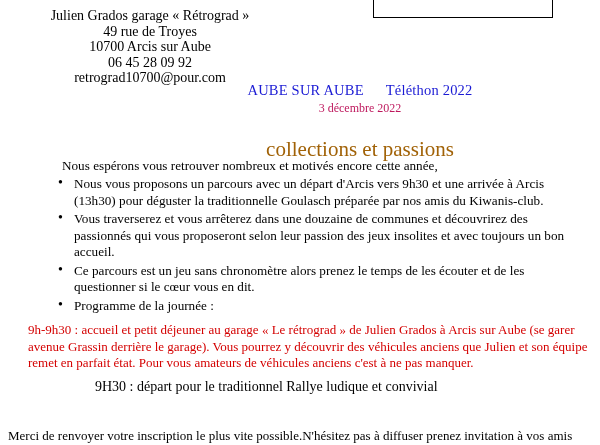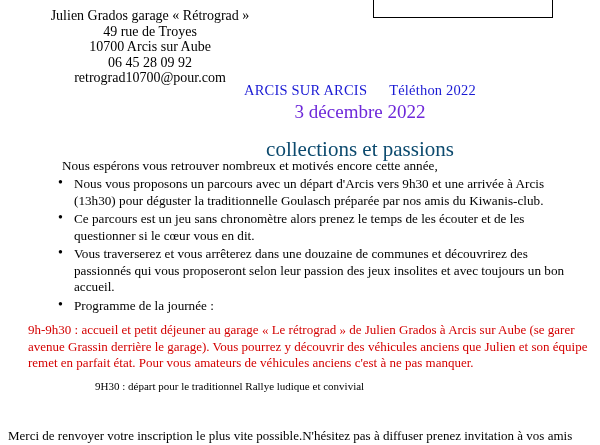--- a/index.html
+++ b/index.html
@@ -59,28 +59,28 @@
     color: #1a1ad4;
     font-size: 14.5px;
     letter-spacing: 0.2px;
     white-space: nowrap;
   }
   .hdr-line1 .gap {
     display: inline-block;
     width: 22px;
   }
   .hdr-line2 {
-    color: #6d28d9;
-    font-size: 19px;
+    color: #be185d;
+    font-size: 12px;
     margin-top: 2px;
   }
   .hdr-line3 {
-    color: #0c4a6e;
+    color: #a16207;
     font-size: 21px;
-    margin-top: 14px;
+    margin-top: 21px;
   }
 
   
   .intro {
     position: absolute;
     left: 62px;
     top: 158px;
     width: 500px;
     font-size: 13.2px;
     line-height: 16px;
@@ -121,21 +121,21 @@
     line-height: 16.5px;
     text-align: left;
     margin-left: 16px;
   }
 
   .sched {
     position: absolute;
     left: 95px;
     top: 378px;
     width: 460px;
-    font-size: 11px;
+    font-size: 14px;
     line-height: 17px;
     text-align: left;
   }
 
   .footer {
     position: absolute;
     left: 8px;
     top: 428px;
     width: 585px;
     font-size: 13px;
@@ -153,32 +153,32 @@
   <div class="sender">
     <div>Julien Grados garage « Rétrograd »</div>
     <div>49 rue de Troyes</div>
     <div>10700 Arcis sur Aube</div>
     <div>06 45 28 09 92</div>
     <div>retrograd10700@pour.com</div>
   </div>
 
   <div class="header">
     <div class="hdr-line1">
-      <span>ARCIS SUR ARCIS</span><span class="gap"></span><span>Téléthon 2022</span>
+      <span>AUBE SUR AUBE</span><span class="gap"></span><span>Téléthon 2022</span>
     </div>
     <div class="hdr-line2">3 décembre 2022</div>
     <div class="hdr-line3">collections et passions</div>
   </div>
 
   <div class="intro">Nous espérons vous retrouver nombreux et motivés encore cette année,</div>
 
   <ul class="bullets">
     <li>Nous vous proposons un parcours avec un départ d'Arcis vers 9h30 et une arrivée à Arcis (13h30) pour déguster la traditionnelle Goulasch préparée par nos amis du Kiwanis-club.</li>
+    <li>Vous traverserez et vous arrêterez dans une douzaine de communes et découvrirez des passionnés qui vous proposeront selon leur passion des jeux insolites et avec toujours un bon accueil.</li>
     <li>Ce parcours est un jeu sans chronomètre alors prenez le temps de les écouter et de les questionner si le cœur vous en dit.</li>
-    <li>Vous traverserez et vous arrêterez dans une douzaine de communes et découvrirez des passionnés qui vous proposeront selon leur passion des jeux insolites et avec toujours un bon accueil.</li>
     <li>Programme de la journée :</li>
   </ul>
 
   <div class="red-para">9h-9h30 : accueil et petit déjeuner au garage « Le rétrograd » de Julien Grados à Arcis sur Aube (se garer avenue Grassin derrière le garage). Vous pourrez y découvrir des véhicules anciens que Julien et son équipe remet en parfait état. Pour vous amateurs de véhicules anciens c'est à ne pas manquer.</div>
 
   <div class="sched">
     <div>9H30 : départ pour le traditionnel Rallye ludique et convivial</div>
   </div>
 
   <div class="footer">Merci de renvoyer votre inscription le plus vite possible.N'hésitez pas à diffuser prenez invitation à vos amis</div>

